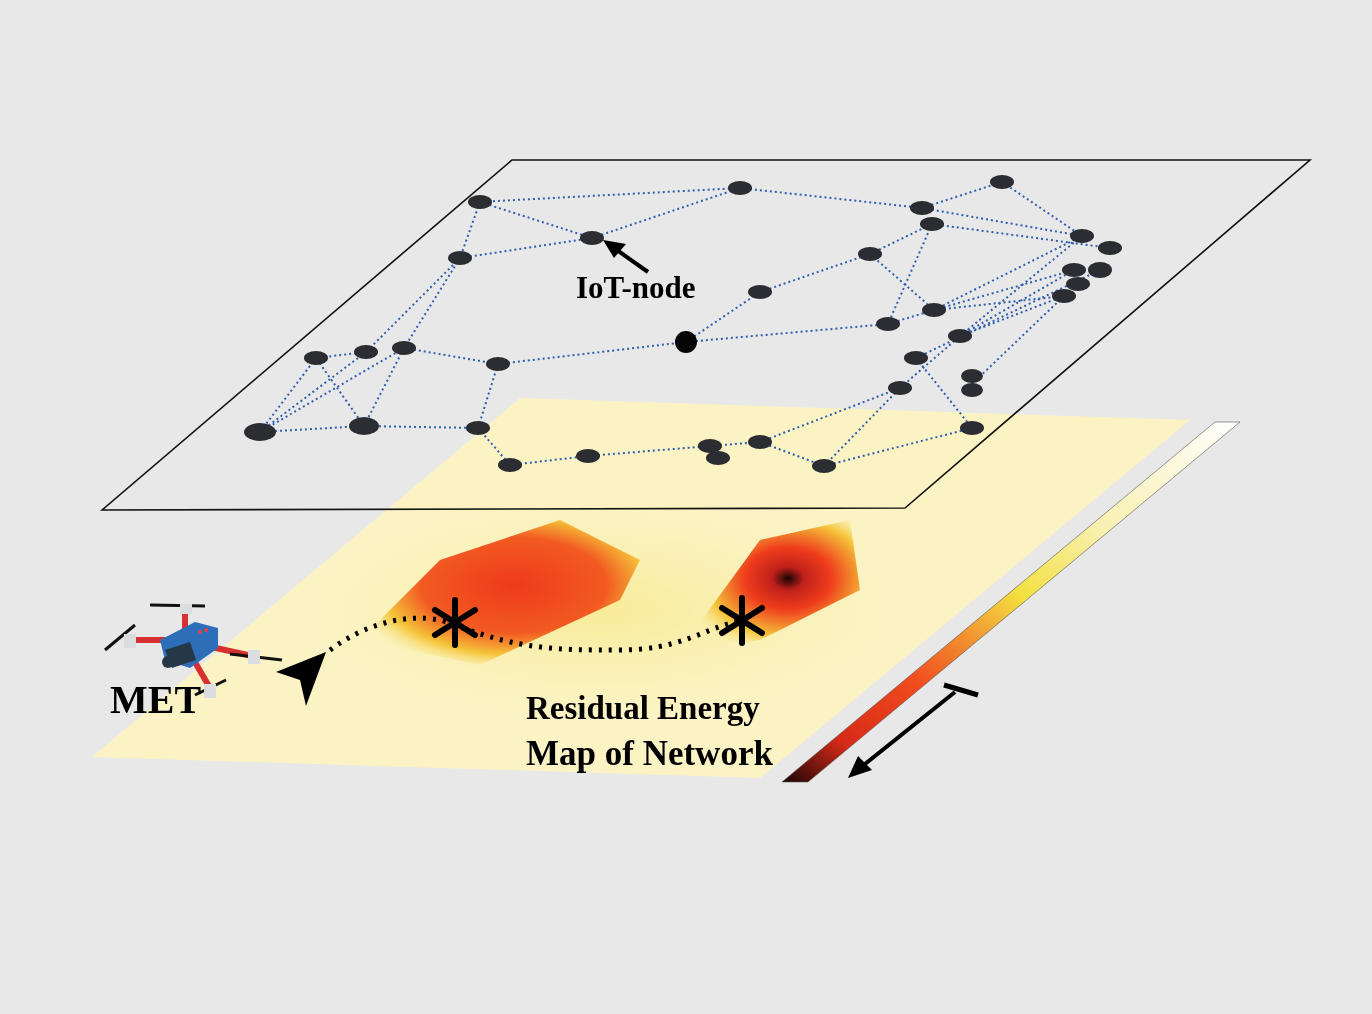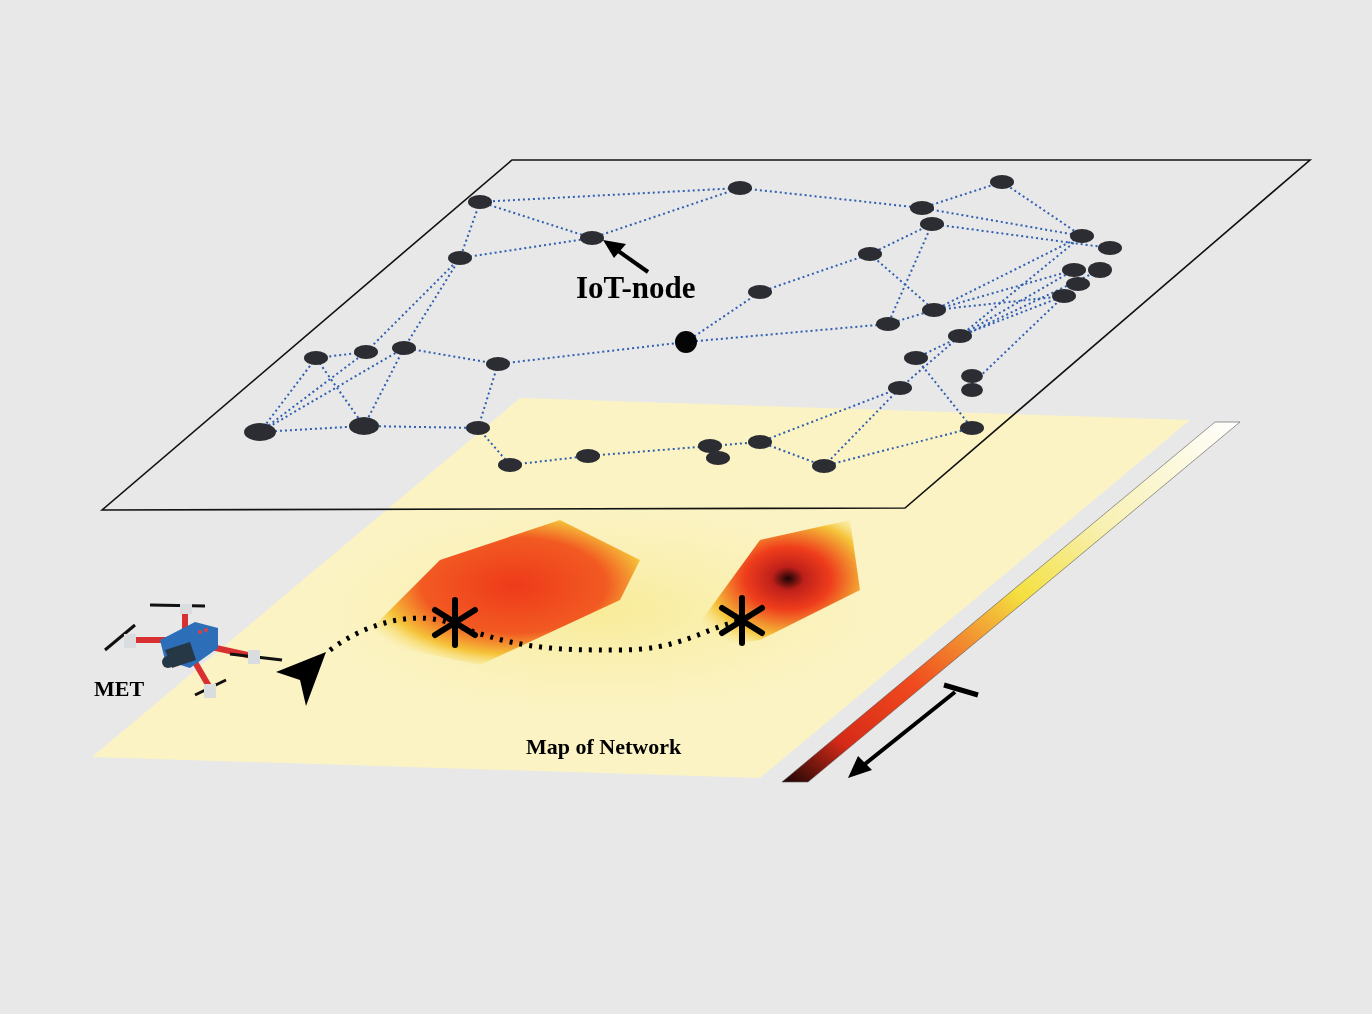--- a/index.html
+++ b/index.html
@@ -193,16 +193,17 @@
     <rect x="180" y="604" width="12" height="10" fill="#d9dde0"></rect>
     <path d="M160,640 L195,622 L218,628 L218,648 L190,668 L165,660 z" fill="#2c6fb8"></path>
     <path d="M165,650 L190,642 L196,660 L172,668 z" fill="#263746"></path>
     <circle cx="168" cy="662" r="6" fill="#263746"></circle>
     <circle cx="200" cy="632" r="2" fill="#e04040"></circle>
     <circle cx="206" cy="630" r="2" fill="#e04040"></circle>
   </g>
 </svg>
 
 <div class="lbl" style="left:576px;top:270px;font-size:31px;">IoT-node</div>
-<div class="lbl" style="left:94px;top:676px;font-size:22px;">MET</div>
-<div class="lbl" style="left:526px;top:734px;font-size:22px;">Map of Network</div>
+<div class="lbl" style="left:110px;top:676px;font-size:40px;">MET</div>
+<div class="lbl" style="left:526px;top:690px;font-size:33px;">Residual Energy</div>
+<div class="lbl" style="left:526px;top:734px;font-size:35px;">Map of Network</div>
 
 </div>
 
 </body></html>

